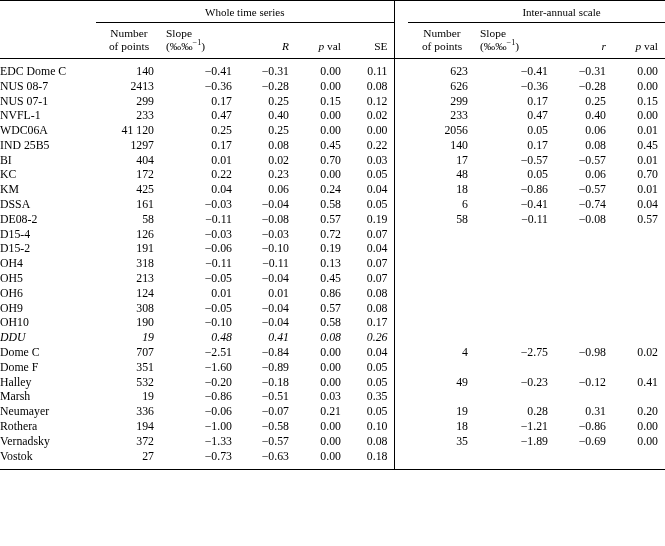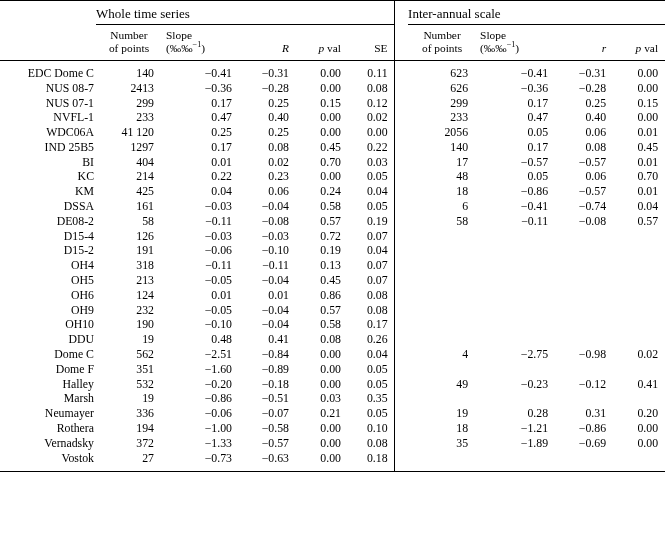--- a/index.html
+++ b/index.html
@@ -56,22 +56,23 @@
   }
   .grouprule {
     border-bottom: 0.9px solid #000;
   }
   .headrule td {
     border-bottom: 1.1px solid #000;
   }
 
   
   tr.group-head td {
+    text-align: center;
     padding: 6px 0 4px 0;
-    font-size: 13px;
+    font-size: 11px;
   }
   tr.group-head td.spacer { border-bottom: none; }
 
   
   tr.sub-head td {
     text-align: right;
     padding: 4px 6px 4px 0;
     font-size: 11.4px;
     line-height: 1.18;
   }
@@ -92,30 +93,30 @@
     border-left: 1.1px solid #000;
   }
 
   
   tr.body-row td {
     padding: 1.5px 6px 1.5px 0;
     text-align: right;
     font-size: 11.8px;
   }
   tr.body-row td.name {
-    text-align: right;
+    text-align: left;
     padding-left: 0;
     padding-right: 2px;
   }
   tr.body-row td.num { padding-right: 12px; }
   tr.body-row td.divider { padding-left: 8px; }
   tr.body-row td.se-last { padding-right: 8px; }
 
   .b { font-weight: bold; }
-  .i { }
+  .i { font-style: italic; }
 
   
   tr.first-body td { padding-top: 7px; }
   tr.last-body td { padding-bottom: 7px; margin-top: 10px; }
 </style>
 </head>
 <body>
 
 <div id="table-wrap">
   <table class="data-table">
@@ -269,21 +270,21 @@
           <td class="">0.03</td>
           <td class="divider"></td>
           <td class="num b">17</td>
           <td class="b">−0.57</td>
           <td class="b">−0.57</td>
           <td class="b">0.01</td>
           <td class="se-last b">0.20</td>
         </tr>
         <tr class="body-row">
           <td class="name b">KC</td>
-          <td class="num b">214</td>
+          <td class="num b">172</td>
           <td class="b">0.22</td>
           <td class="b">0.23</td>
           <td class="b">0.00</td>
           <td class="b">0.05</td>
           <td class="divider"></td>
           <td class="num">48</td>
           <td class="">0.05</td>
           <td class="">0.06</td>
           <td class="">0.70</td>
           <td class="se-last">0.12</td>
@@ -395,21 +396,21 @@
           <td class="">0.08</td>
           <td class="divider"></td>
           <td class="num"></td>
           <td class=""></td>
           <td class=""></td>
           <td class=""></td>
           <td class="se-last"></td>
         </tr>
         <tr class="body-row">
           <td class="name">OH9</td>
-          <td class="num">232</td>
+          <td class="num">308</td>
           <td class="">−0.05</td>
           <td class="">−0.04</td>
           <td class="">0.57</td>
           <td class="">0.08</td>
           <td class="divider"></td>
           <td class="num"></td>
           <td class=""></td>
           <td class=""></td>
           <td class=""></td>
           <td class="se-last"></td>
@@ -437,21 +438,21 @@
           <td class="i">0.26</td>
           <td class="divider"></td>
           <td class="num"></td>
           <td class=""></td>
           <td class=""></td>
           <td class=""></td>
           <td class="se-last"></td>
         </tr>
         <tr class="body-row">
           <td class="name b">Dome C</td>
-          <td class="num b">562</td>
+          <td class="num b">707</td>
           <td class="b">−2.51</td>
           <td class="b">−0.84</td>
           <td class="b">0.00</td>
           <td class="b">0.04</td>
           <td class="divider"></td>
           <td class="num b">4</td>
           <td class="b">−2.75</td>
           <td class="b">−0.98</td>
           <td class="b">0.02</td>
           <td class="se-last b">0.42</td>

